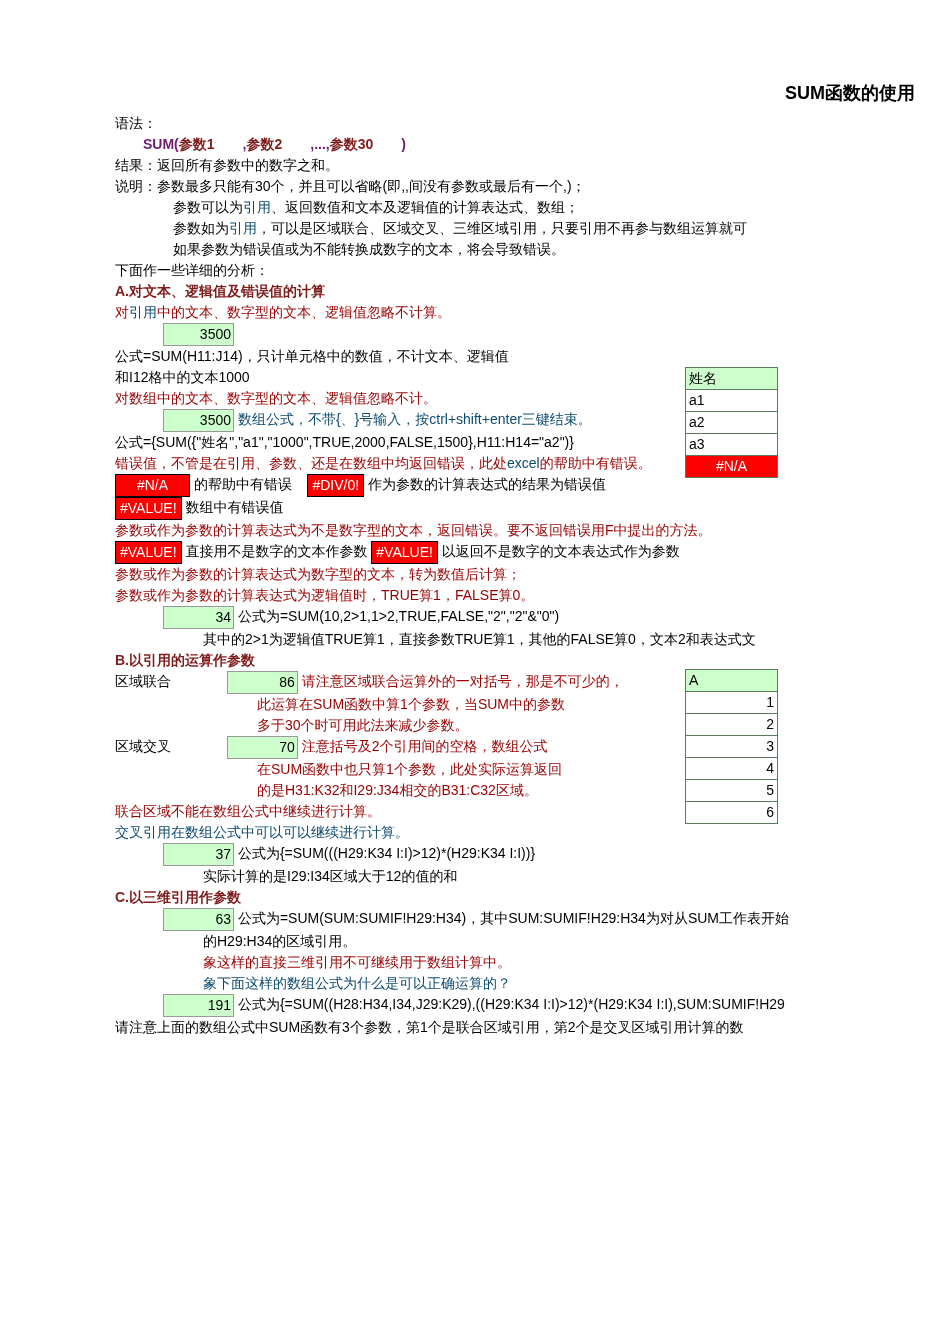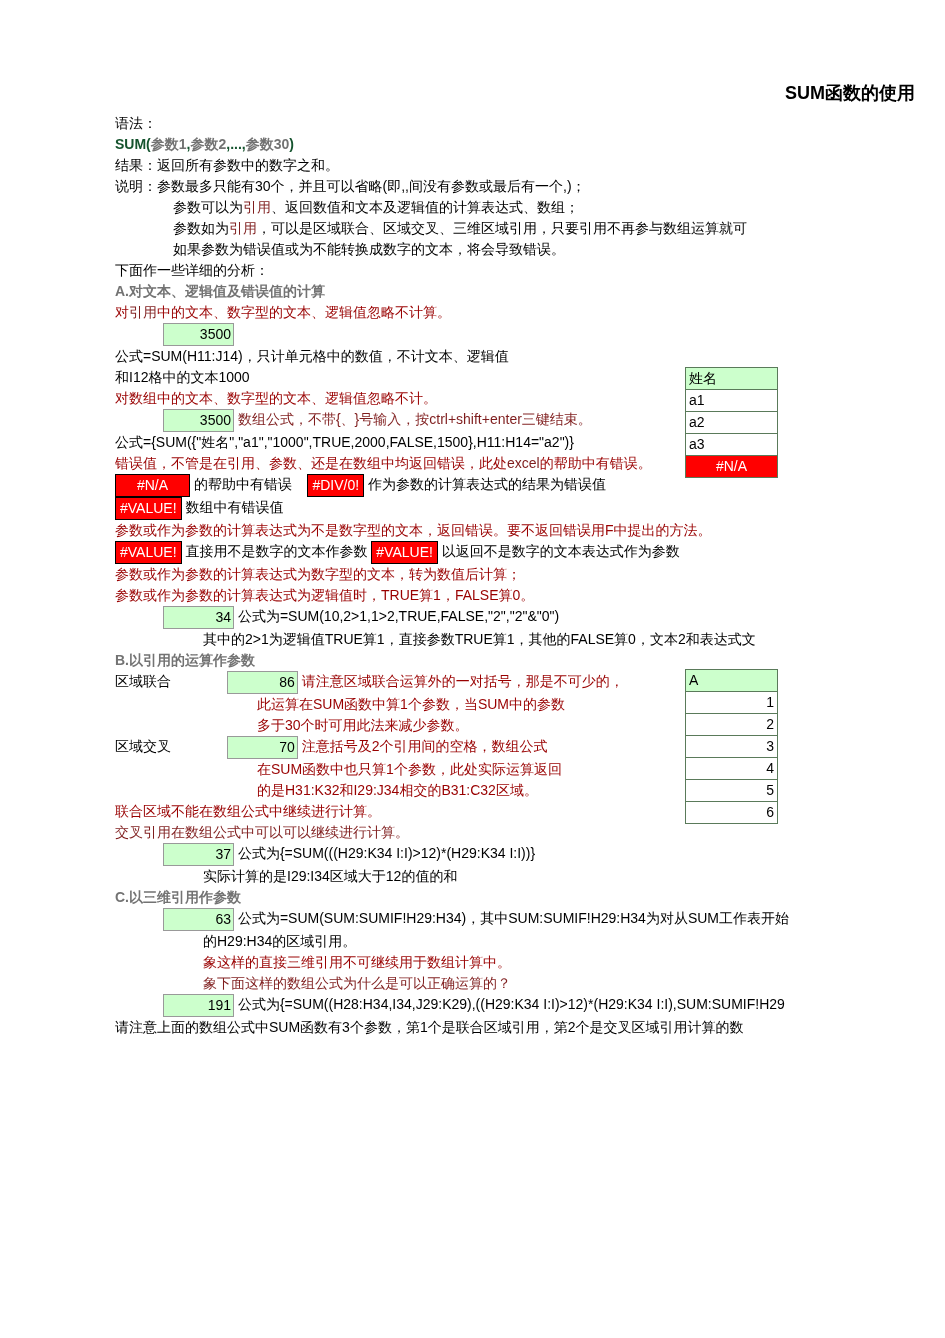--- a/index.html
+++ b/index.html
@@ -11,23 +11,23 @@
     box-sizing: border-box;
     line-height: 1.5;
     color: #000;
   }
   .title {
     font-size: 18px;
     font-weight: bold;
     margin-bottom: 6px;
     text-align: right;
   }
-  .blue { color: #7f1d1d; }
-  .blue-bold { color: #737373; font-weight: bold; }
-  .red-bold { color: #14532d; font-weight: bold; }
+  .blue { color: #0c4a6e; }
+  .blue-bold { color: #7f1d1d; font-weight: bold; }
+  .red-bold { color: #701a75; font-weight: bold; margin-left: 28px; }
   .maroon { color: #990000; }
   .indent1 { padding-left: 58px; }
   .indent-formula { padding-left: 88px; }
   .indent-formula2 { padding-left: 98px; }
   .line { margin: 0; white-space: nowrap; }
   .green-cell {
     background: #CCFFCC;
     display: inline-block;
     border: 1px solid #999;
     padding: 0 2px;

